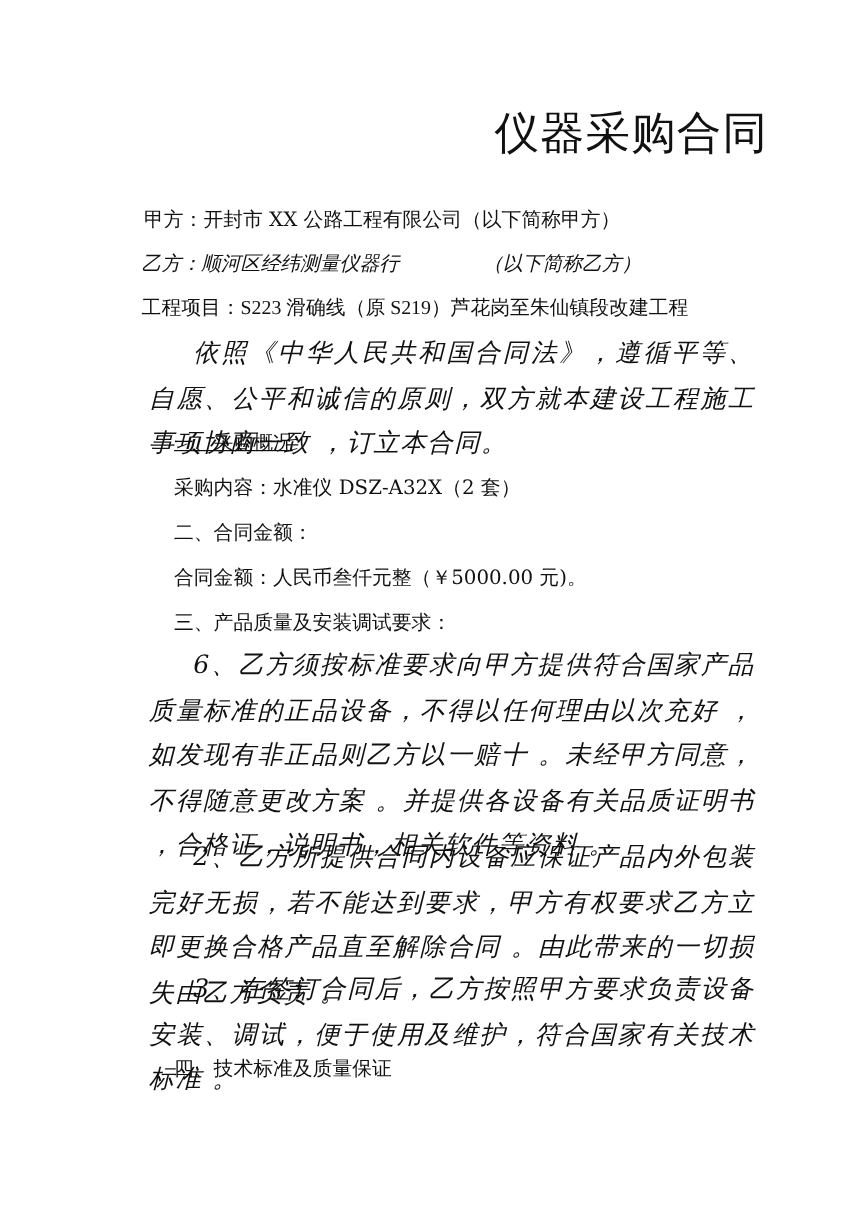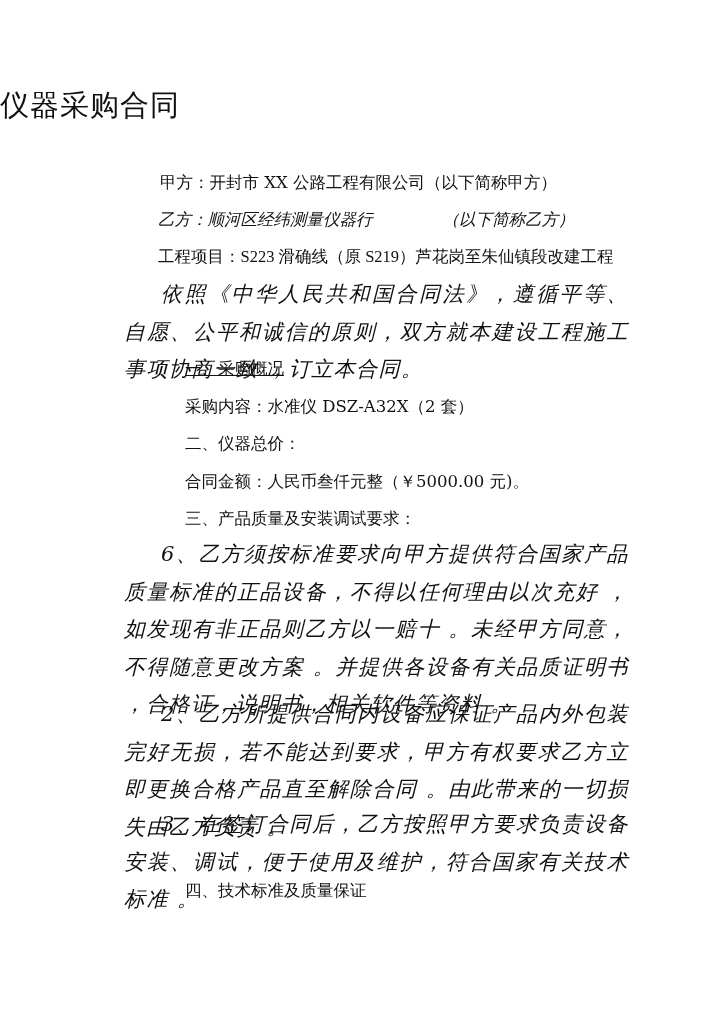--- a/index.html
+++ b/index.html
@@ -1,20 +1,20 @@
 <!DOCTYPE html>
 <html><head>
 <meta charset="utf-8">
 <style>
   html, body { margin: 0; padding: 0; background: #ffffff; }
   body { width: 720px; height: 1017px; position: relative; overflow: hidden;
          font-family: "DejaVu Serif", "Liberation Serif", serif; color: #111; }
-  .title { position: absolute; top: 86px; left: 0; width: 640px; text-align: left;
-           font-size: 29px; letter-spacing: 1px; font-weight: normal; }
-  .line { position: absolute; font-size: 16.5px; white-space: nowrap; line-height: 22px; margin-left: 40px; }
+  .title { position: absolute; top: 86px; left: 0; width: 640px; text-align: right;
+           font-size: 37px; letter-spacing: 1px; font-weight: normal; }
+  .line { position: absolute; font-size: 16.5px; white-space: nowrap; line-height: 22px; }
   .para { position: absolute; left: 124px; width: 505px; font-size: 21px;
           line-height: 37.5px; text-align: justify; text-indent: 37px; letter-spacing: 1.4px; font-style: italic; }
   .gap { display: inline-block; width: 70px; }
 </style>
 </head>
 <body>
 
 <div>
   <div class="title">仪器采购合同</div>
 
@@ -24,21 +24,21 @@
     <span>乙方：顺河区经纬测量仪器行</span><span class="gap"></span><span>（以下简称乙方）</span>
   </div>
 
   <div class="line" style="top:246px; left:118px;font-family:Liberation Serif, serif;">工程项目：S223 滑确线（原 S219）芦花岗至朱仙镇段改建工程</div>
 
   <div class="para" style="top:276px;">依照《中华人民共和国合同法》，遵循平等、自愿、公平和诚信的原则，双方就本建设工程施工事项协商一致 ，订立本合同。</div>
 
   <div class="line" style="top:358px; left:145px;text-decoration:underline;">一、采购概况</div>
   <div class="line" style="top:396px; left:145px;">采购内容：水准仪 DSZ-A32X（2 套）</div>
 
-  <div class="line" style="top:433px; left:145px;">二、仪器总价：</div>
+  <div class="line" style="top:433px; left:145px;">二、合同金额：</div>
   <div class="line" style="top:471px; left:145px;">合同金额：人民币叁仟元整（￥5000.00 元)。</div>
 
   <div class="line" style="top:508px; left:145px;">三、产品质量及安装调试要求：</div>
 
   <div class="para" style="top:536px;">6、乙方须按标准要求向甲方提供符合国家产品质量标准的正品设备，不得以任何理由以次充好 ，如发现有非正品则乙方以一赔十 。未经甲方同意，不得随意更改方案 。并提供各设备有关品质证明书 ，合格证，说明书，相关软件等资料 。</div>
   <div class="para" style="top:696px;">2、乙方所提供合同内设备应保证产品内外包装完好无损，若不能达到要求，甲方有权要求乙方立即更换合格产品直至解除合同 。由此带来的一切损失由乙方负责 。</div>
   <div class="para" style="top:806px;">3、在签订合同后，乙方按照甲方要求负责设备安装、调试，便于使用及维护，符合国家有关技术标准 。</div>
 
   <div class="line" style="top:880px; left:145px;">四、技术标准及质量保证</div>
 </div>

